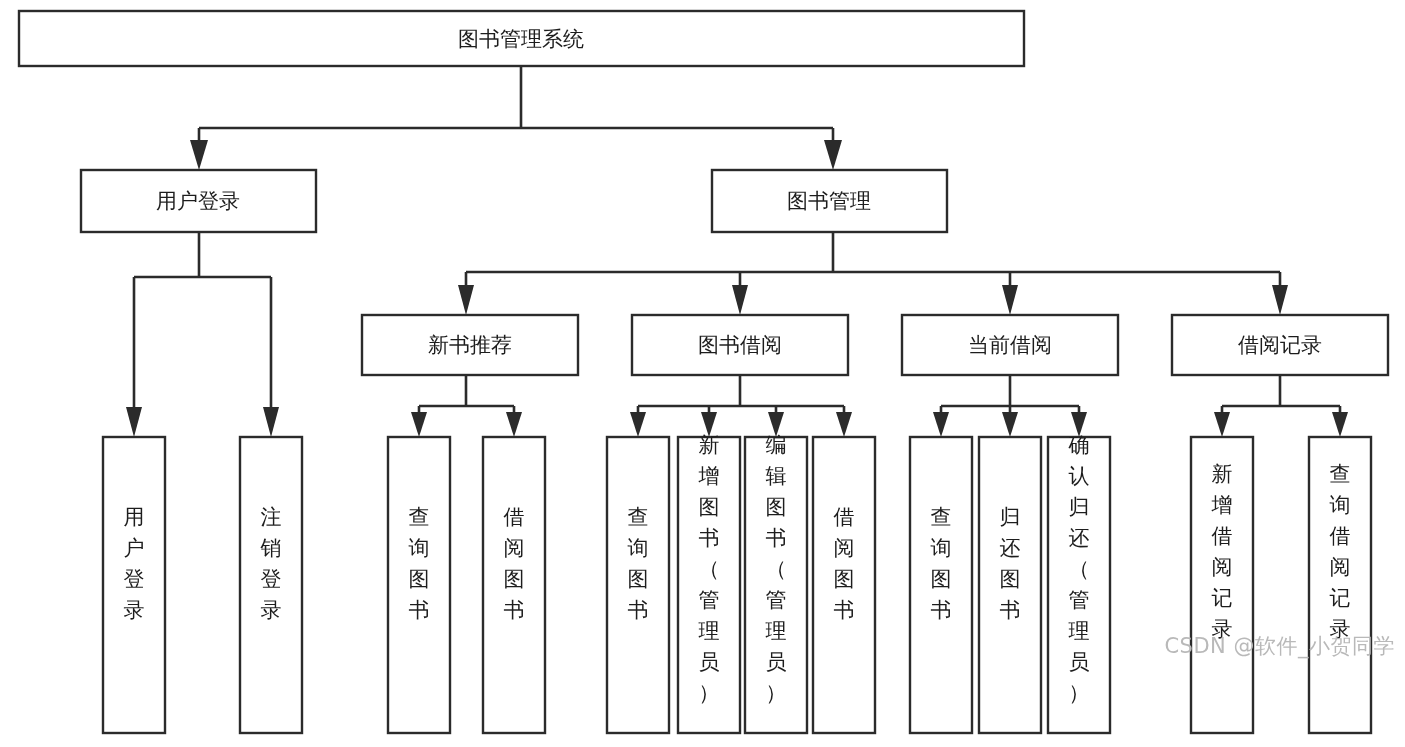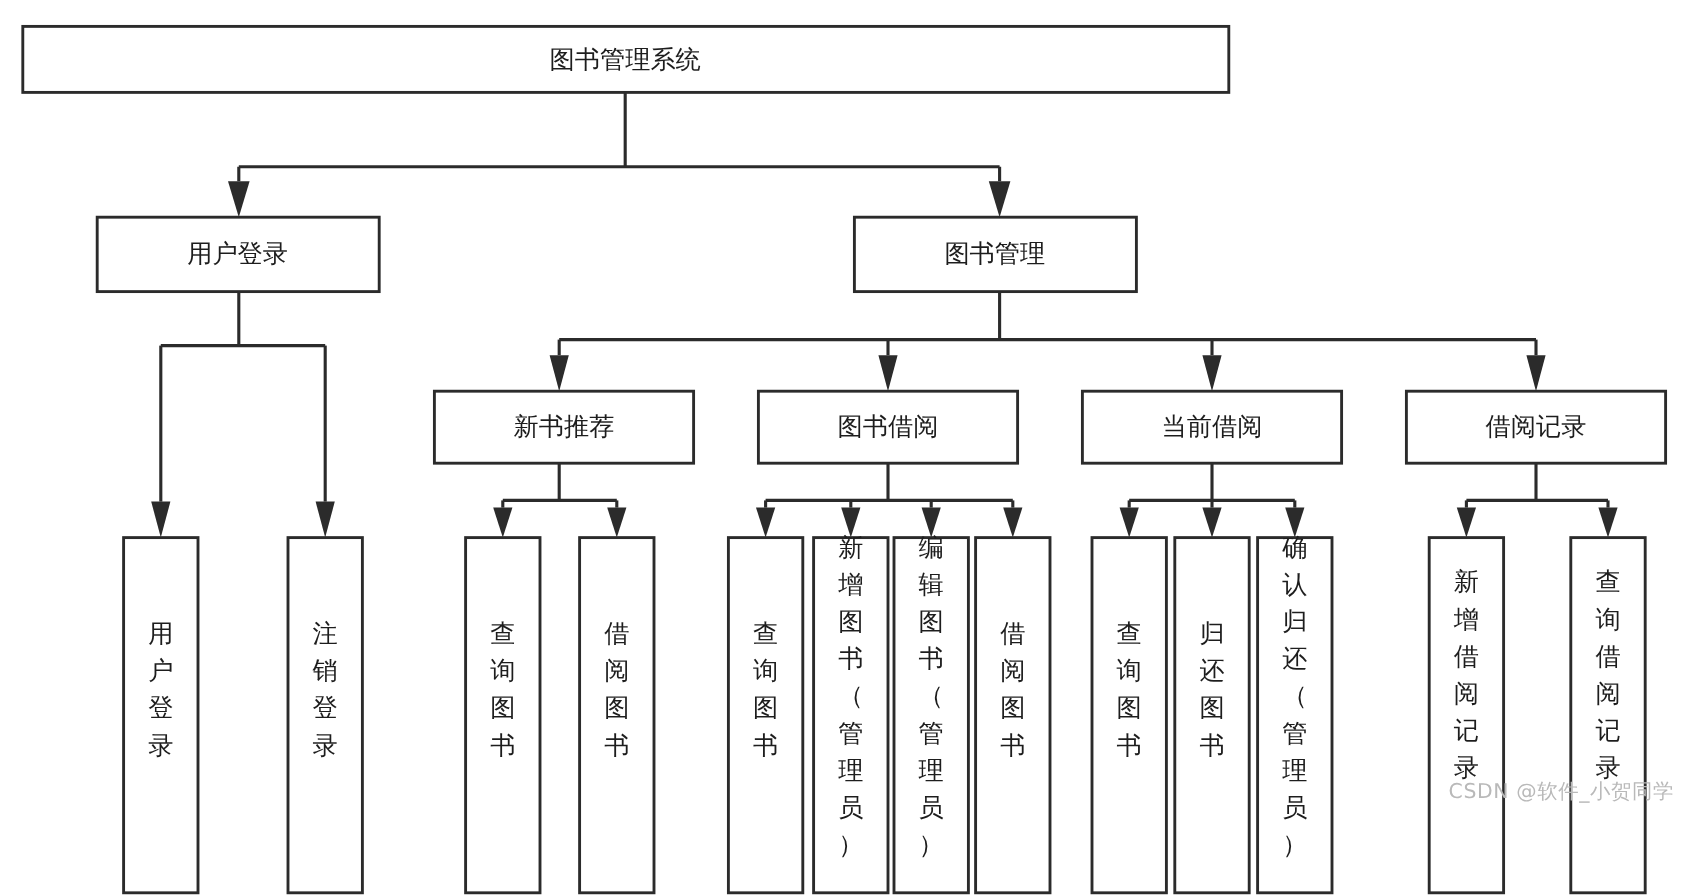--- a/index.html
+++ b/index.html
@@ -10,21 +10,21 @@
   body {
     width: 1405px;
     height: 747px;
     font-family: "DejaVu Sans", "Liberation Sans", sans-serif;
     overflow: hidden;
     position: relative;
   }
   #diagram-root {
     position: absolute;
     left: 0;
-    top: 11px;
+    top: 0;
     width: 1405px;
     height: 666px;
     border-radius: 25px;
   }
   svg.flow {
     display: block;
     width: 1405px;
     height: 747px;
   }
   .node-rect {
@@ -53,21 +53,21 @@
     font-family: "DejaVu Sans", "Liberation Sans", sans-serif;
     fill: #1d1d1d;
     font-size: 21px;
     text-anchor: middle;
   }
   .watermark {
     position: absolute;
     right: 10px;
     bottom: 6px;
     font-family: "DejaVu Sans", "Liberation Sans", sans-serif;
-    font-size: 17px;
+    font-size: 21px;
     color: #b9b9b9;
     letter-spacing: 0.5px;
     white-space: nowrap;
     user-select: none;
     text-align: right;
   }
 </style>
 </head>
 <body>
 

